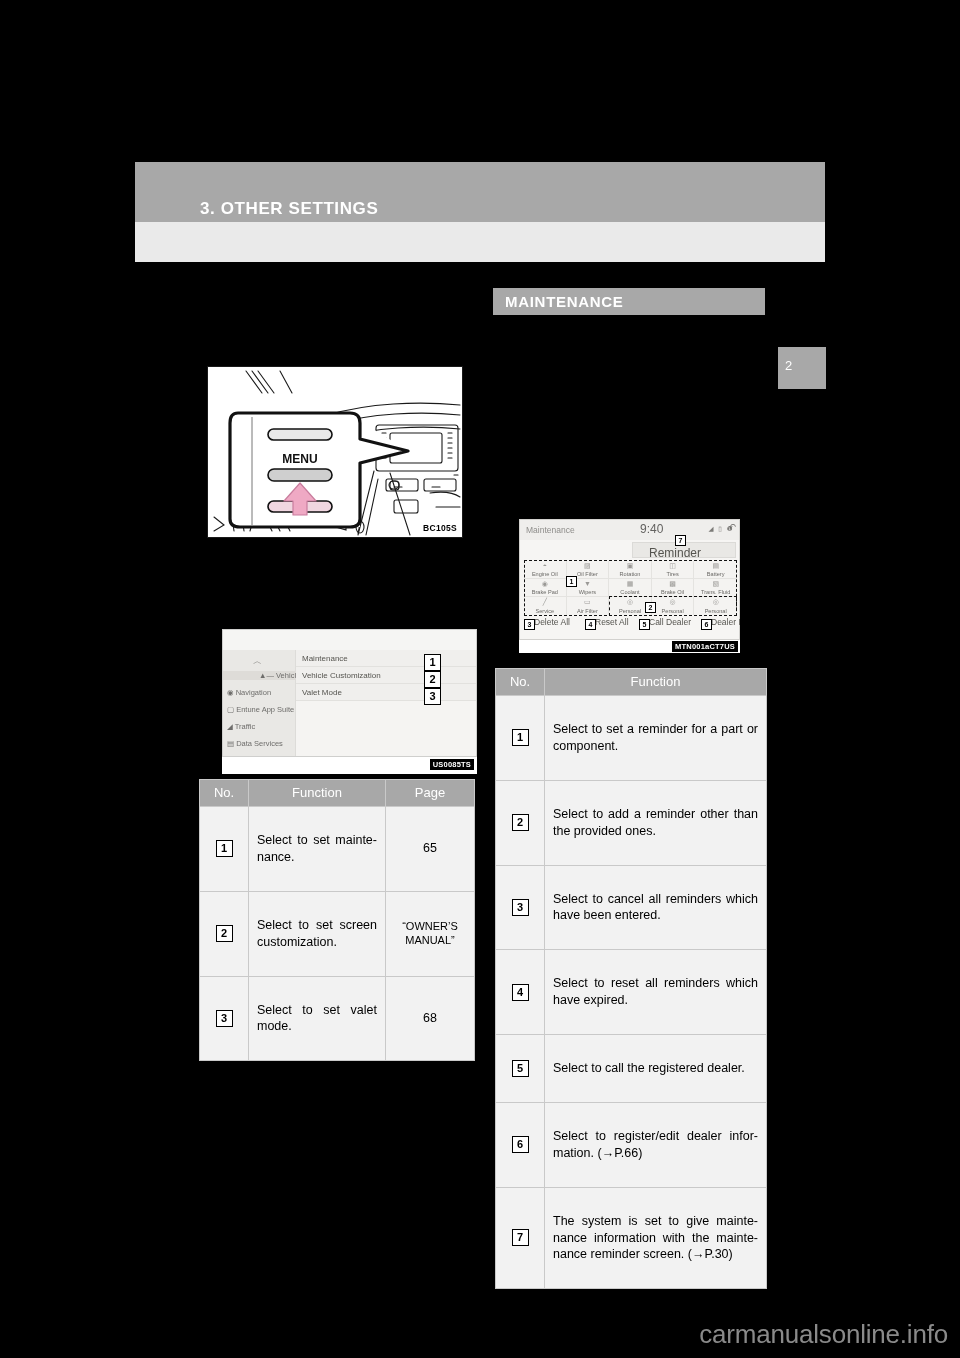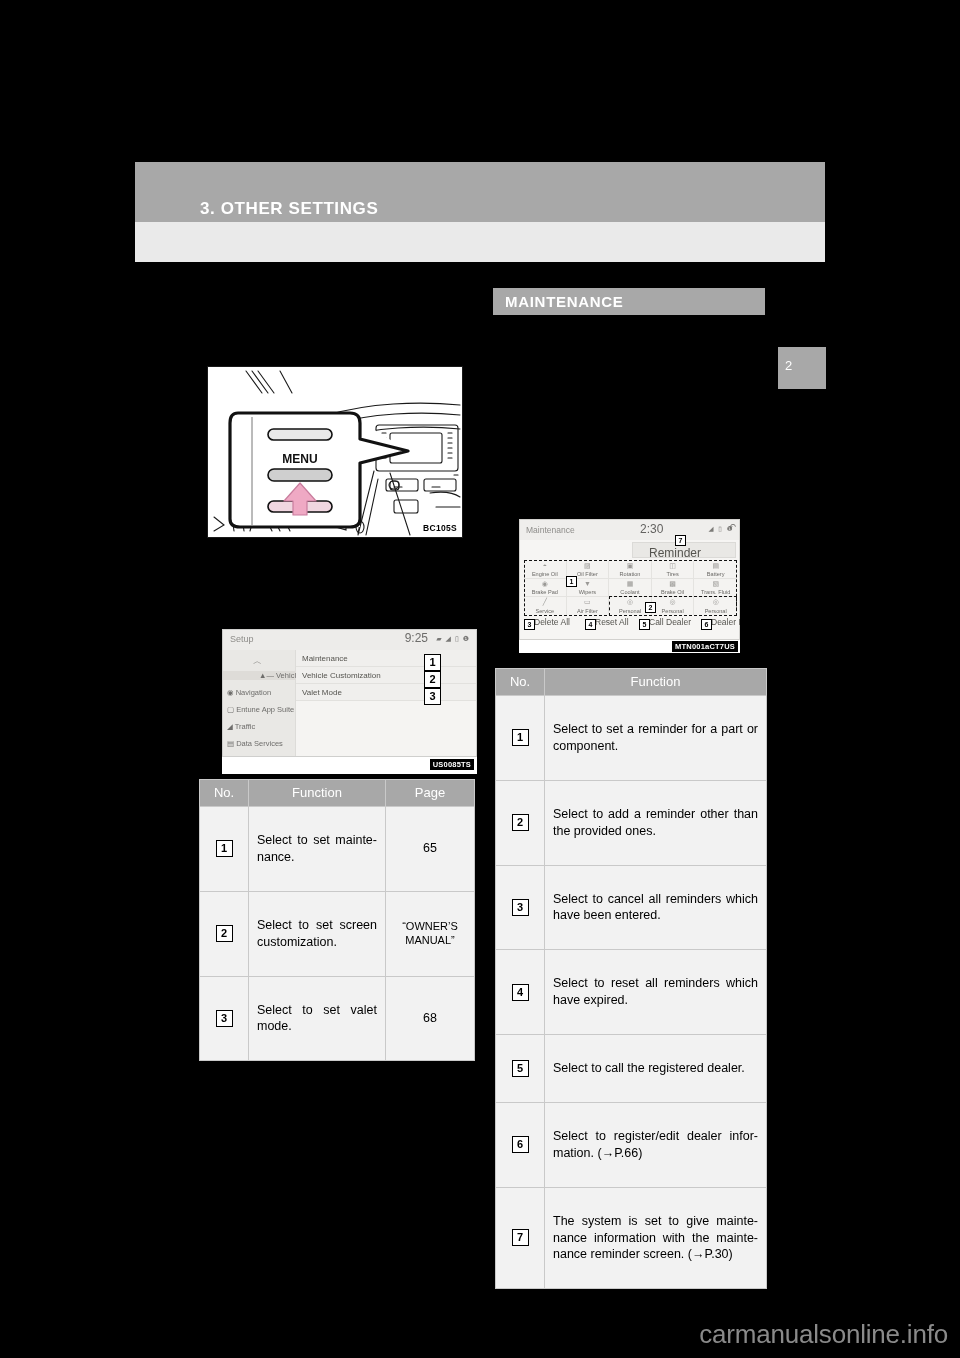--- a/index.html
+++ b/index.html
@@ -439,25 +439,20 @@
         <rect x="60" y="134" width="64" height="11" rx="5.5" fill="#f0d6e0" stroke="#111111" stroke-width="1.6"></rect>
 
         <path d="M92 116 L76 134 L85 134 L85 148 L99 148 L99 134 L108 134 Z" fill="#efa9c4" stroke="#c97d9e" stroke-width="1.2" stroke-linejoin="round"></path>
       </g>
     </svg>
     <div class="fig-code" style="right:5px; bottom:4px;">BC105S</div>
   </div>
 
   <div class="fig-setup">
     <div class="nav-screen">
-      <div class="nav-topbar">
-        <div class="nav-title">Setup</div>
-        <div class="nav-clock">9:25</div>
-        <div class="nav-icons">▰ ◢ ▯ ❶</div>
-      </div>
 
       <div class="nav-sidebar"></div>
       <div class="nav-caret">︿</div>
 
       <div class="nav-side-item sel" style="top:41px;padding-left:36px;">
         <span>▲—</span>
         <span>Vehicle</span>
       </div>
       <div class="nav-side-item" style="top:58px;">
         <span>◉</span>
@@ -494,21 +489,21 @@
 
   <div class="badge badge-abs" style="left:424px; top:654px;">1</div>
   <div class="badge badge-abs" style="left:424px; top:671px;">2</div>
   <div class="badge badge-abs" style="left:424px; top:688px;">3</div>
 
   <div class="fig-maint">
     <div class="mt-screen">
 
       <div class="mt-topbar">
         <div class="mt-title">Maintenance</div>
-        <div class="mt-clock">2:30</div>
+        <div class="mt-clock">9:40</div>
         <div class="mt-stat">◢ ▯ ❶</div>
       </div>
 
       <div class="mt-rembar">
         <span class="lbl">Reminder</span>
       </div>
       <div class="mt-back">↶</div>
 
       <div class="mt-grid">
         <div class="mt-cell" style="left:0px;   top:0px;">

